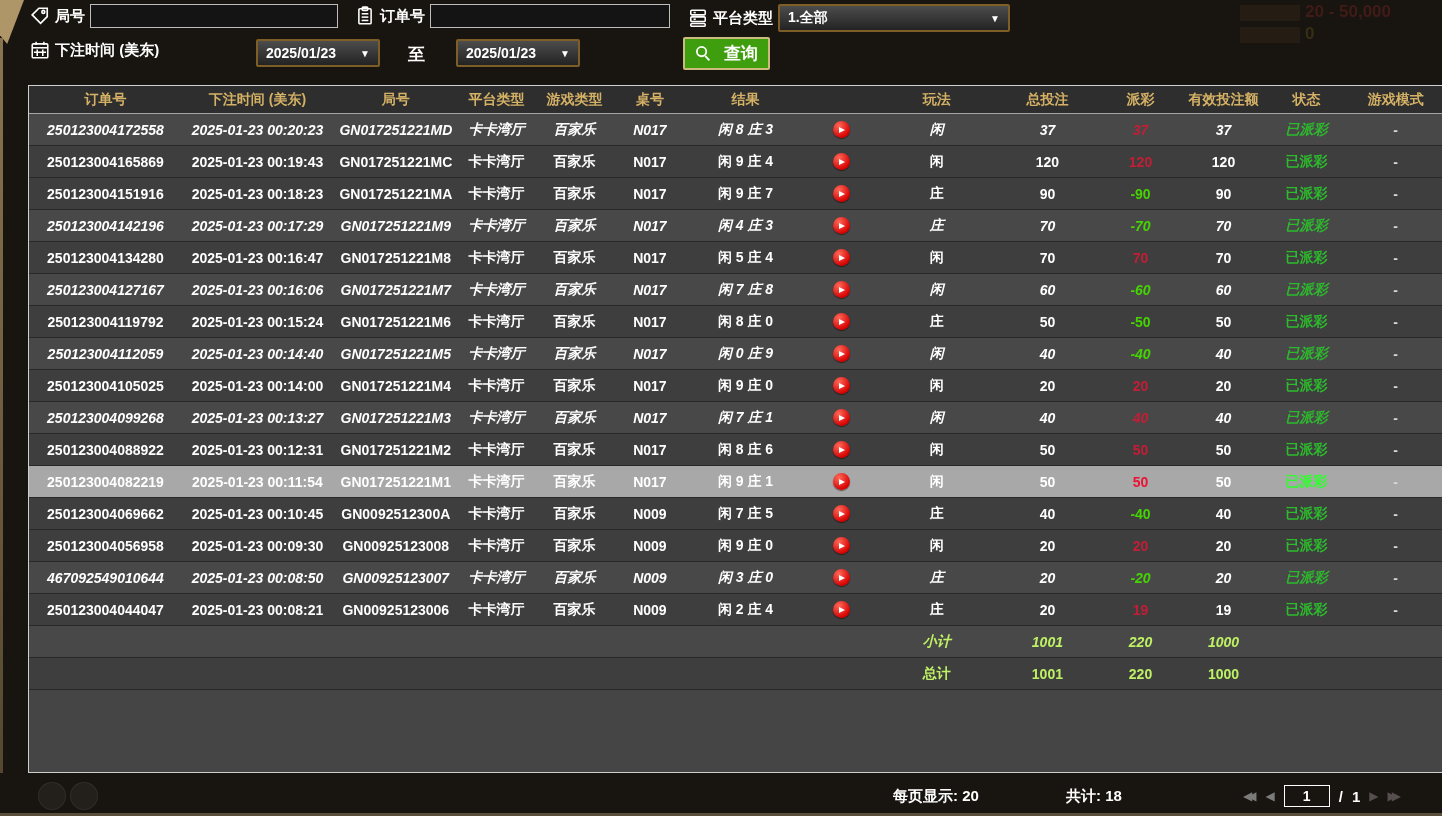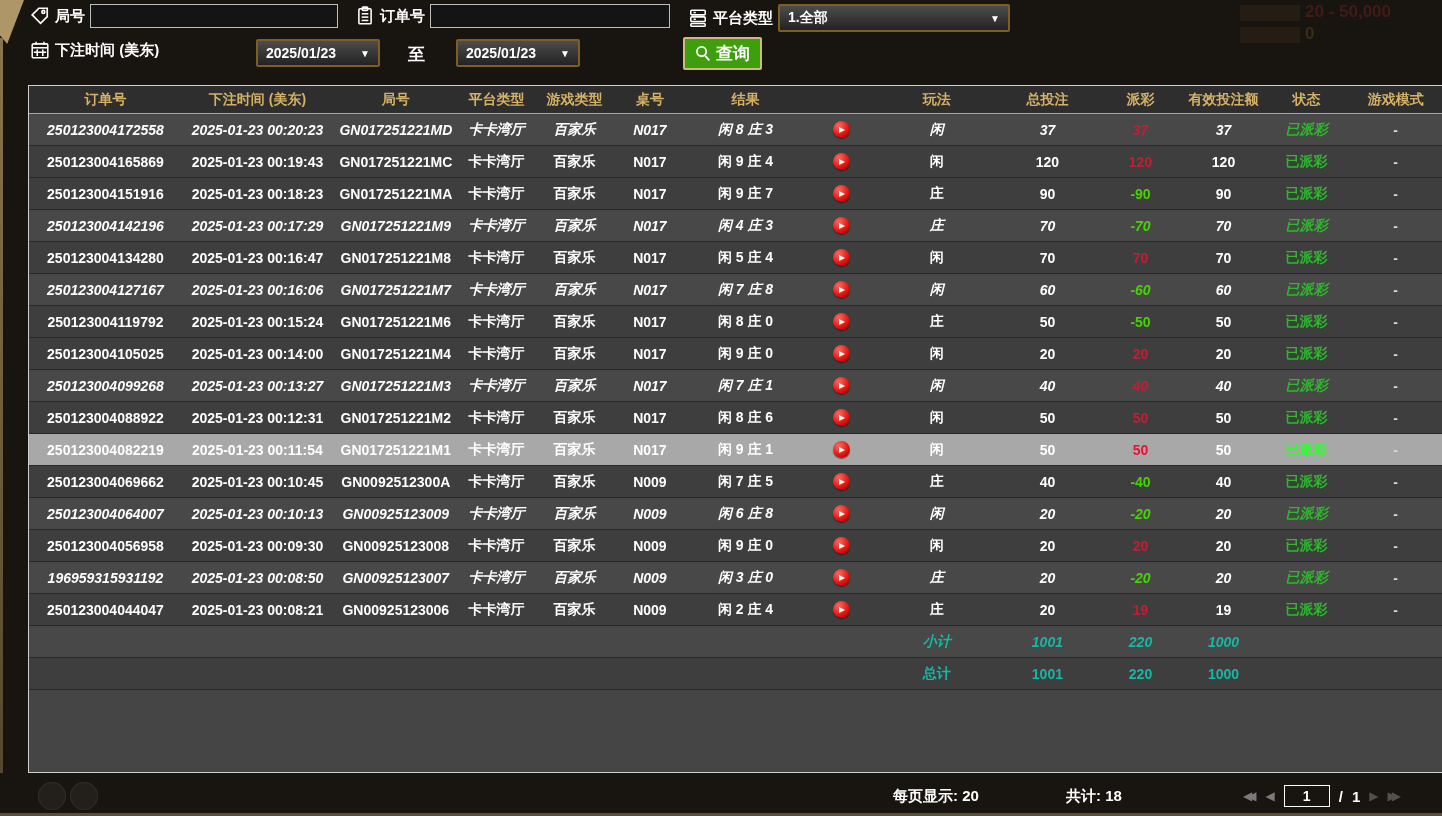--- a/index.html
+++ b/index.html
@@ -30,40 +30,40 @@
   .icon{display:inline-flex;align-items:center;justify-content:center;}
   .text-input{background:#141414;border:1px solid #bdbdbd;height:22px;color:#fff;
     font-size:14px;padding:0 4px;outline:none;}
   .sel-box{display:flex;align-items:center;justify-content:space-between;
     background:linear-gradient(#4c4c4c,#232323);
     border:2px solid #7d5e26;border-radius:2px;color:#fff;
     font-size:14px;font-weight:700;padding:0 8px;cursor:pointer;}
   .caret{font-size:10px;color:#fff;margin-left:6px;}
   .to-label{color:#fff;font-weight:700;font-size:17px;}
   .query-btn{position:absolute;left:683px;top:37px;height:33px;display:flex;align-items:center;
-    gap:4px;padding:0 10px;background:#3f9e0e;border:2px solid #cdbb7e;border-radius:2px;
+    gap:12px;padding:0 10px;background:#3f9e0e;border:2px solid #cdbb7e;border-radius:2px;
     color:#fff;font-weight:700;font-size:17px;cursor:pointer;box-sizing:border-box;}
   
   .panel{position:absolute;left:28px;top:85px;width:1414px;height:688px;
     background:#454545;border:1px solid #cfcfcf;border-right:none;box-sizing:border-box;}
   table{border-collapse:collapse;table-layout:fixed;width:100%;}
   thead th{height:25px;background:#2e2e2e;color:#d4b165;font-size:14px;font-weight:700;
     border-bottom:1px solid #a5a5a5;text-align:center;overflow:hidden;white-space:nowrap;}
   tbody td{height:29px;text-align:center;color:#fff;font-size:14px;font-weight:600;
     border-bottom:1px solid #282828;overflow:hidden;white-space:nowrap;}
   tr.odd{background:#484848;font-style:italic;}
   tr.even{background:#3e3e3e;padding-left:37px;}
   tr.selected{background:#a8a8a8;}
   td.pos{color:#c21e35;}
   td.neg{color:#46d303;}
   td.status{color:#2db92d;}
   td.mode{color:#d8d8d8;}
   tr.selected td.status{color:#2eff2e;}
   tr.selected td.pos{color:#ee1034;}
-  td.sum-label,td.sum-val{color:#14b8a6;font-weight:700;}
+  td.sum-label,td.sum-val{color:#bef264;font-weight:700;}
   tr.filler td{height:58px;border-bottom:none;background:#454545;}
   .play-btn{width:17px;height:17px;border-radius:50%;display:inline-flex;align-items:center;
     justify-content:center;background:radial-gradient(circle at 35% 28%,#ff6a5a,#d60000 72%);
     box-shadow:0 1px 1px rgba(0,0,0,.5);cursor:pointer;vertical-align:middle;}
   .play-tri{width:0;height:0;border-left:6px solid #fff;border-top:3.5px solid transparent;
     border-bottom:3.5px solid transparent;margin-left:2px;}
   
   .pagebar{position:absolute;left:0;top:778px;width:100%;height:38px;}
   .pg-text{position:absolute;top:9px;color:#fff;font-size:15px;font-weight:700;white-space:nowrap;}
   .pp{left:893px;}
@@ -331,20 +331,38 @@
           <td><span class="play-btn">
               <span class="play-tri"></span>
             </span></td>
           <td>庄</td>
           <td>50</td>
           <td class="neg">-50</td>
           <td>50</td>
           <td class="status">已派彩</td>
           <td class="mode">-</td>
         </tr>
+        <tr class="odd">
+          <td>250123004112059</td>
+          <td>2025-01-23 00:14:40</td>
+          <td>GN017251221M5</td>
+          <td>卡卡湾厅</td>
+          <td>百家乐</td>
+          <td>N017</td>
+          <td>闲 0 庄 9</td>
+          <td><span class="play-btn">
+              <span class="play-tri"></span>
+            </span></td>
+          <td>闲</td>
+          <td>40</td>
+          <td class="neg">-40</td>
+          <td>40</td>
+          <td class="status">已派彩</td>
+          <td class="mode">-</td>
+        </tr>
         <tr class="even">
           <td>250123004105025</td>
           <td>2025-01-23 00:14:00</td>
           <td>GN017251221M4</td>
           <td>卡卡湾厅</td>
           <td>百家乐</td>
           <td>N017</td>
           <td>闲 9 庄 0</td>
           <td><span class="play-btn">
               <span class="play-tri"></span>
@@ -421,58 +439,40 @@
           <td><span class="play-btn">
               <span class="play-tri"></span>
             </span></td>
           <td>庄</td>
           <td>40</td>
           <td class="neg">-40</td>
           <td>40</td>
           <td class="status">已派彩</td>
           <td class="mode">-</td>
         </tr>
-        <tr class="odd">
-          <td>250123004064007</td>
-          <td>2025-01-23 00:10:13</td>
-          <td>GN00925123009</td>
-          <td>卡卡湾厅</td>
-          <td>百家乐</td>
-          <td>N009</td>
-          <td>闲 6 庄 8</td>
-          <td><span class="play-btn">
-              <span class="play-tri"></span>
-            </span></td>
-          <td>闲</td>
-          <td>20</td>
-          <td class="neg">-20</td>
-          <td>20</td>
-          <td class="status">已派彩</td>
-          <td class="mode">-</td>
-        </tr>
         <tr class="even">
           <td>250123004056958</td>
           <td>2025-01-23 00:09:30</td>
           <td>GN00925123008</td>
           <td>卡卡湾厅</td>
           <td>百家乐</td>
           <td>N009</td>
           <td>闲 9 庄 0</td>
           <td><span class="play-btn">
               <span class="play-tri"></span>
             </span></td>
           <td>闲</td>
           <td>20</td>
           <td class="pos">20</td>
           <td>20</td>
           <td class="status">已派彩</td>
           <td class="mode">-</td>
         </tr>
         <tr class="odd">
-          <td>196959315931192</td>
+          <td>467092549010644</td>
           <td>2025-01-23 00:08:50</td>
           <td>GN00925123007</td>
           <td>卡卡湾厅</td>
           <td>百家乐</td>
           <td>N009</td>
           <td>闲 3 庄 0</td>
           <td><span class="play-btn">
               <span class="play-tri"></span>
             </span></td>
           <td>庄</td>

